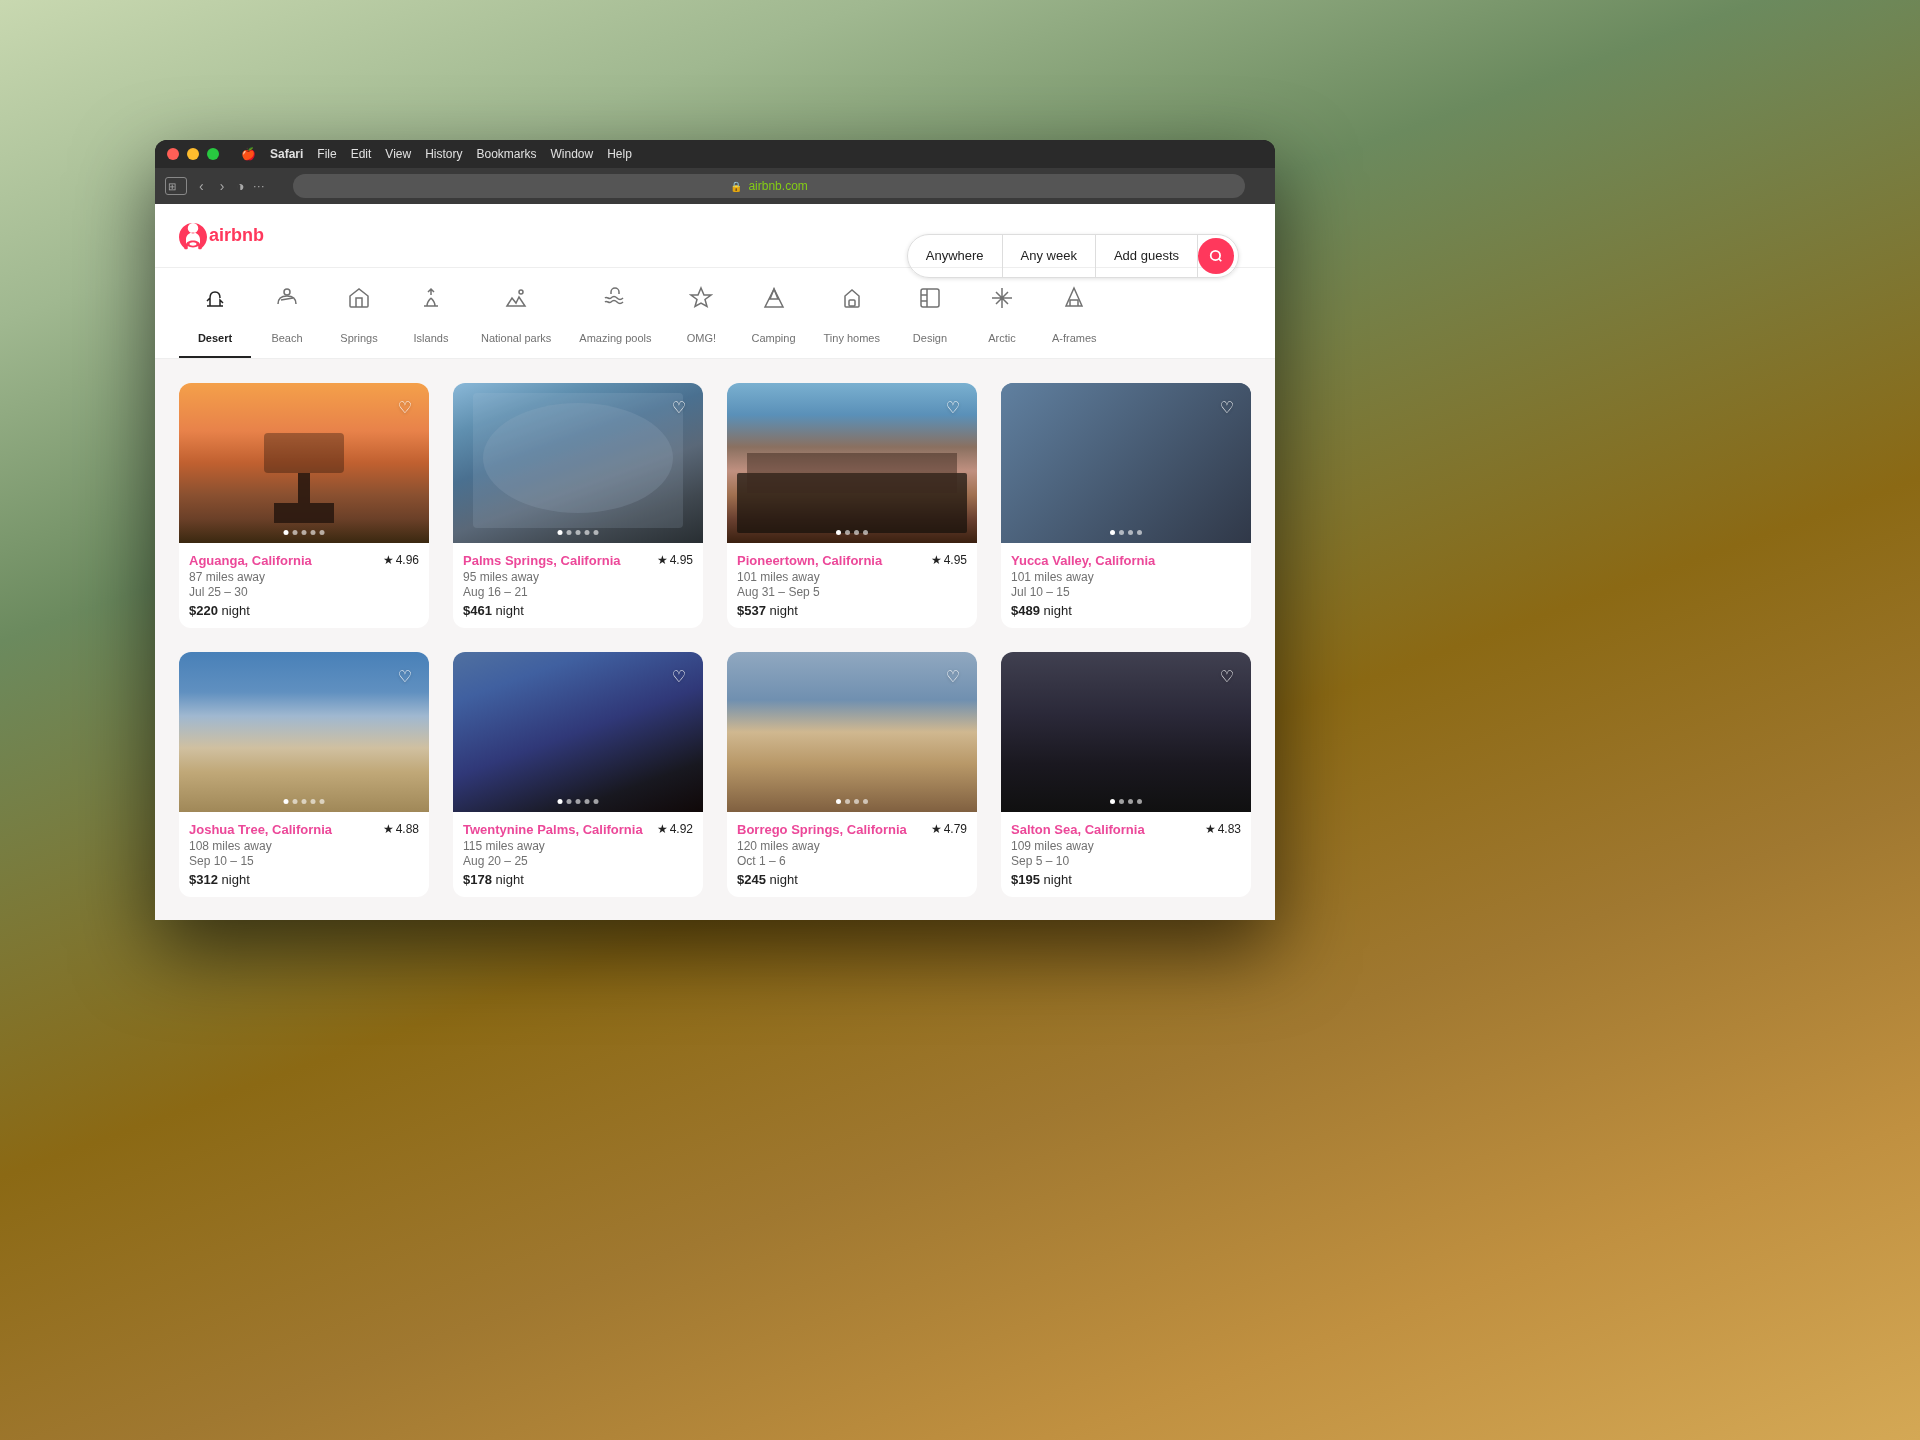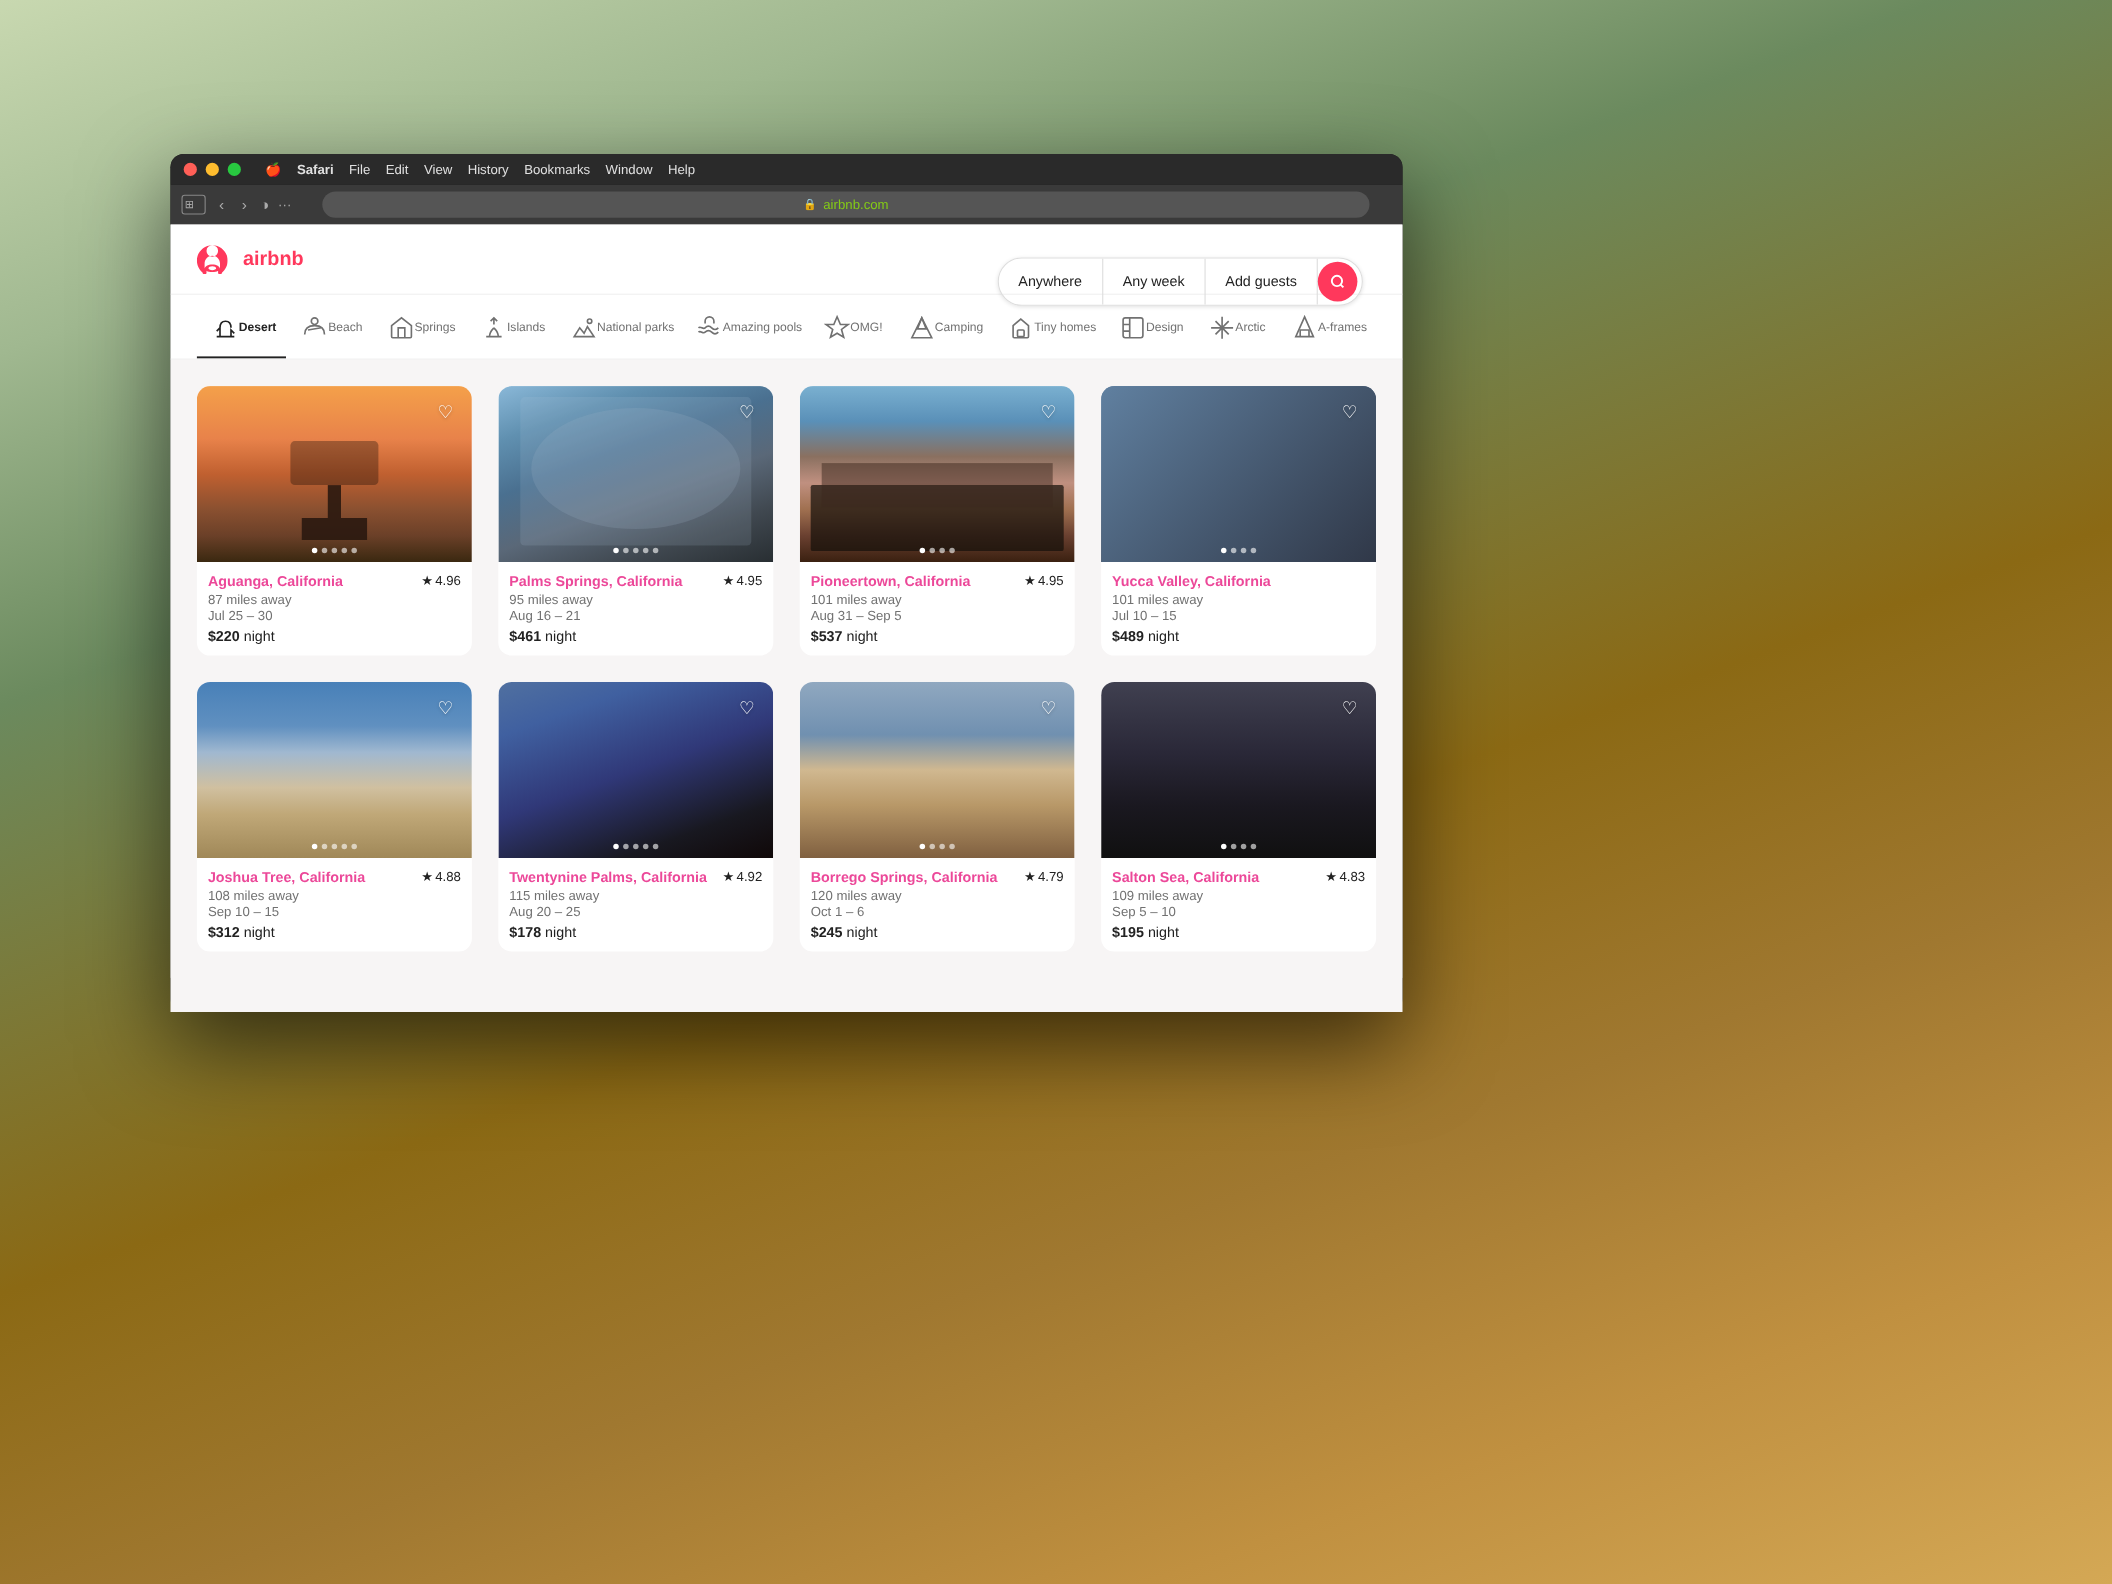--- a/index.html
+++ b/index.html
@@ -122,21 +122,21 @@
       background: white;
       display: flex;
       align-items: center;
       padding: 0 24px;
       border-bottom: 1px solid #eee;
       box-shadow: 0 1px 4px rgba(0,0,0,0.08);
     }
     .airbnb-logo {
       display: flex;
       align-items: center;
-      gap: 14px;
+      gap: 2px;
       color: #FF385C;
       font-weight: 700;
       font-size: 18px;
     }
     .logo-icon {
       width: 28px; height: 28px;
       fill: #FF385C;
     }
 
     .search-bar {
@@ -182,27 +182,27 @@
       background: white;
       display: flex;
       align-items: center;
       padding: 8px 24px 0;
       gap: 0;
       overflow: hidden;
       border-bottom: 1px solid #eee;
     }
     .category-item {
       display: flex;
-      flex-direction: row;
+      flex-direction: column;
       align-items: center;
       padding: 8px 14px 12px;
       cursor: pointer;
       border-bottom: 2px solid transparent;
       min-width: 72px;
-      gap: 0;
+      gap: 20px;
     }
     .category-item.active {
       border-bottom: 2px solid #222;
     }
     .category-icon {
       font-size: 22px;
       color: #717171;
       height: 28px;
       display: flex;
       align-items: center;

